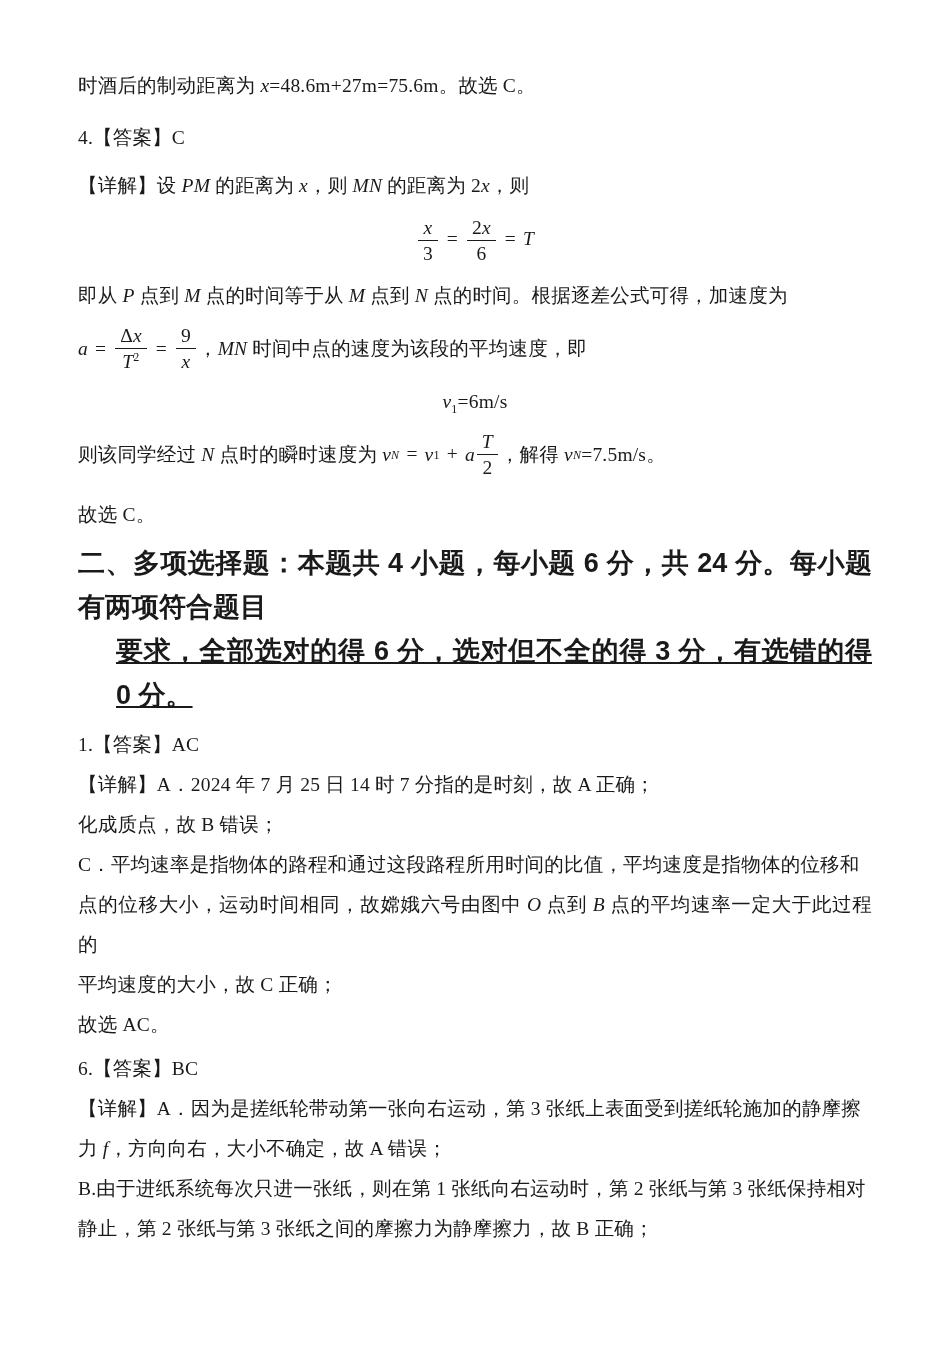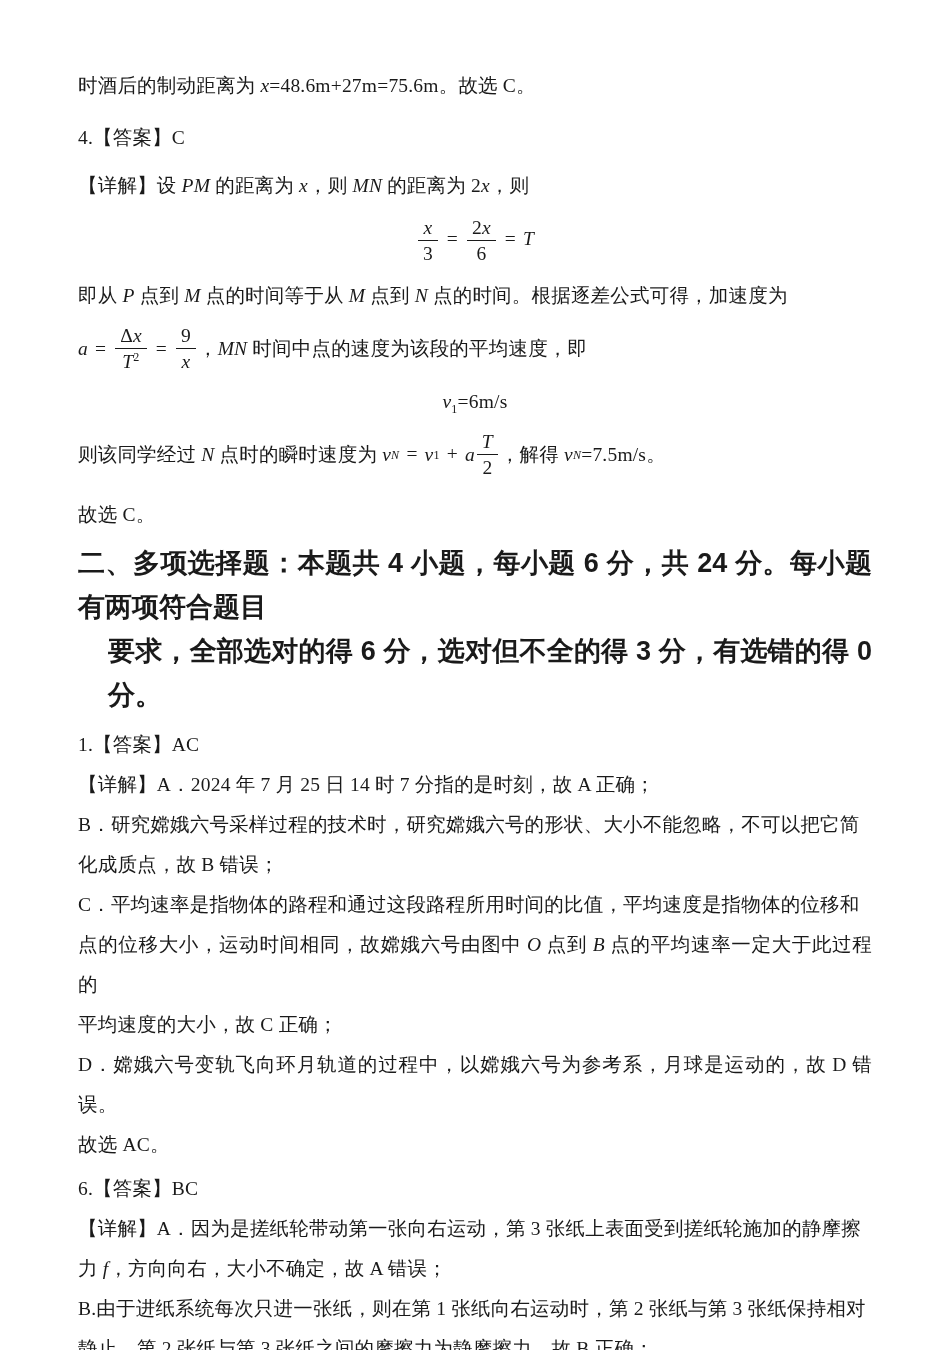--- a/index.html
+++ b/index.html
@@ -39,21 +39,21 @@
   .frow { margin: 4px 0 4px; line-height: 1; padding: 6px 0; }
   .tallrow { padding: 8px 0; line-height: 1.35; }
   .tallrow .txt { vertical-align: middle; }
   .sec {
     font-family: "Liberation Sans", "DejaVu Sans", sans-serif;
     font-weight: bold;
     font-size: 27px;
     line-height: 44px;
     text-align: justify;
   }
-  .sec-indent { margin-left: 30px; }
+  .sec-indent { margin-left: 38px; text-decoration: underline; }
 </style>
 </head>
 <body>
 
 <div class="page">
 
   <p class="ln"><span>时酒后的制动距离为 </span><span class="it">x</span><span>=48.6m+27m=75.6m。故选 C。</span></p>
 
   <p class="ln ans">4.【答案】C</p>
 
@@ -71,26 +71,24 @@
 
   <p class="ln tallrow"><span class="txt">则该同学经过 </span><span class="it txt">N</span><span class="txt"> 点时的瞬时速度为 </span><span class="it txt">v</span><sub class="it txt">N</sub><span class="op txt">=</span><span class="it txt">v</span><sub class="txt">1</sub><span class="op txt">+</span><span class="it txt">a</span><span class="frac"><span class="num it">T</span><span class="den">2</span></span><span class="txt">，解得 </span><span class="it txt">v</span><sub class="it txt">N</sub><span class="txt">=7.5m/s。</span></p>
 
   <p class="ln mt8">故选 C。</p>
 
   <p class="sec mt6">二、多项选择题：本题共 4 小题，每小题 6 分，共 24 分。每小题有两项符合题目</p>
   <p class="sec sec-indent">要求，全部选对的得 6 分，选对但不全的得 3 分，有选错的得 0 分。</p>
 
   <p class="ln mt8">1.【答案】AC</p>
   <p class="ln">【详解】A．2024 年 7 月 25 日 14 时 7 分指的是时刻，故 A 正确；</p>
-  <p class="ln">B．研究嫦娥六号采样过程的技术时，研究嫦娥六号的形状、大小不能忽略，不可以把它简</p>
   <p class="ln">化成质点，故 B 错误；</p>
   <p class="ln">C．平均速率是指物体的路程和通过这段路程所用时间的比值，平均速度是指物体的位移和</p>
   <p class="ln"><span>点的位移大小，运动时间相同，故嫦娥六号由图中 </span><span class="it">O</span><span> 点到 </span><span class="it">B</span><span> 点的平均速率一定大于此过程的</span></p>
   <p class="ln">平均速度的大小，故 C 正确；</p>
-  <p class="ln">D．嫦娥六号变轨飞向环月轨道的过程中，以嫦娥六号为参考系，月球是运动的，故 D 错误。</p>
   <p class="ln">故选 AC。</p>
 
   <p class="ln mt4">6.【答案】BC</p>
   <p class="ln">【详解】A．因为是搓纸轮带动第一张向右运动，第 3 张纸上表面受到搓纸轮施加的静摩擦</p>
   <p class="ln"><span>力 </span><span class="it">f</span><span>，方向向右，大小不确定，故 A 错误；</span></p>
   <p class="ln">B.由于进纸系统每次只进一张纸，则在第 1 张纸向右运动时，第 2 张纸与第 3 张纸保持相对</p>
   <p class="ln">静止，第 2 张纸与第 3 张纸之间的摩擦力为静摩擦力，故 B 正确；</p>
 
 </div>
 

